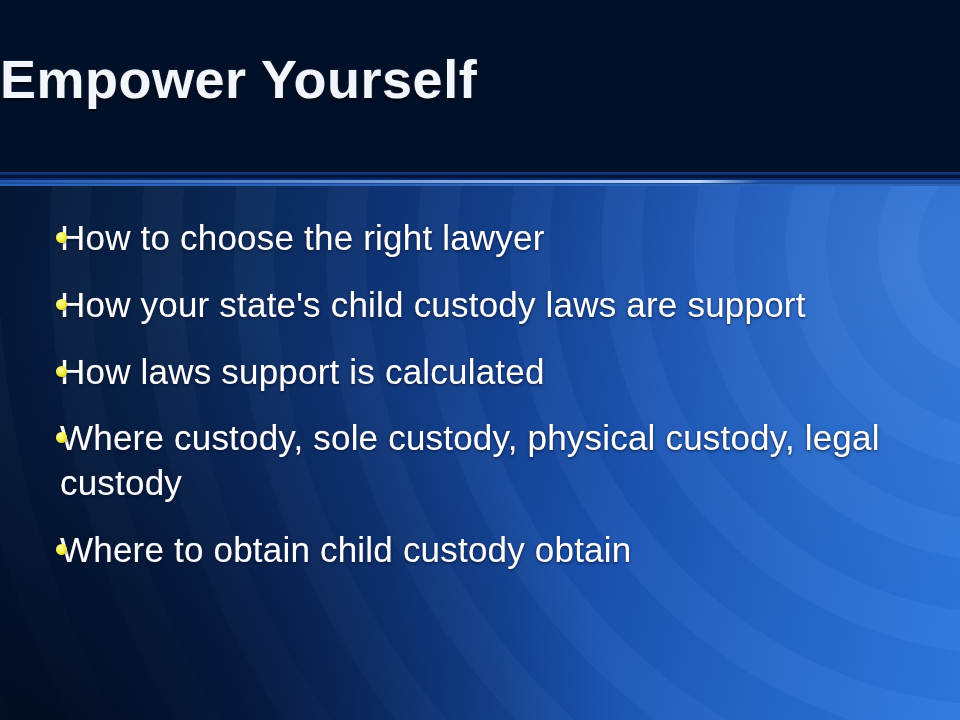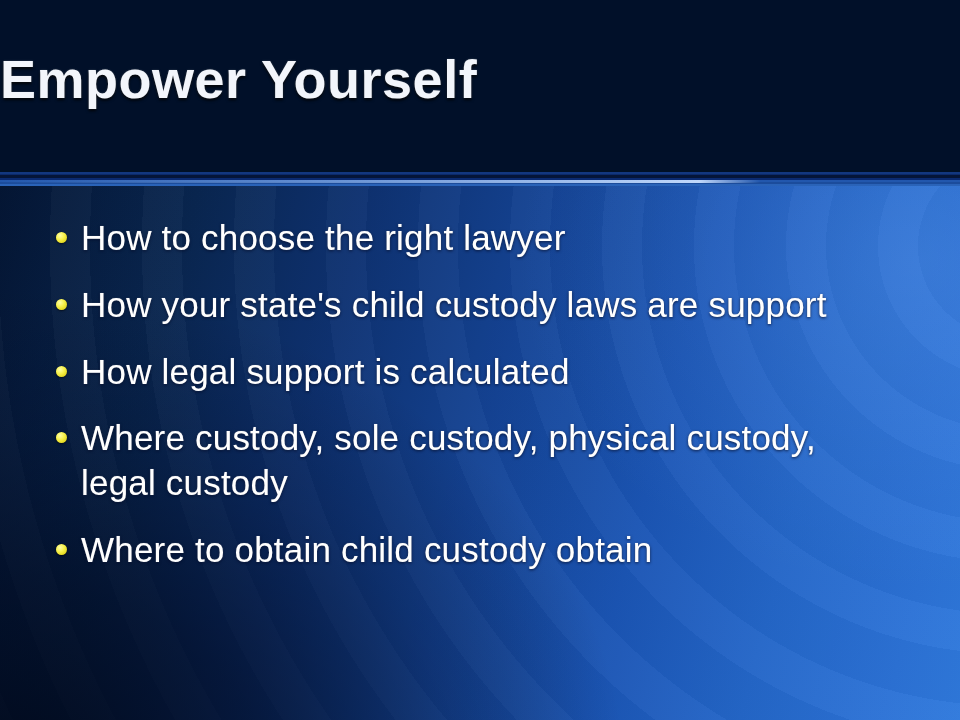--- a/index.html
+++ b/index.html
@@ -137,21 +137,21 @@
     width: 960px;
     height: 534px;
     z-index: 10;
     padding: 30px 0 0 0;
     box-sizing: border-box;
   }
   .bullet-item {
     position: relative;
     display: block;
     margin: 0 0 22px 0;
-    padding: 0 70px 0 81px;
+    padding: 0 70px 0 60px;
   }
   .bullet-dot {
     position: absolute;
     left: 56px;
     top: 16px;
     width: 11px;
     height: 11px;
     border-radius: 50%;
     background: radial-gradient(circle at 36% 32%, #ffffa8 0%, #f7f14a 42%, #d6c400 100%);
     box-shadow: 0 1px 2px rgba(0,0,0,0.55);
@@ -191,21 +191,21 @@
       <span class="bullet-text">How to choose the right lawyer</span>
     </div>
 
     <div class="bullet-item">
       <span class="bullet-dot"></span>
       <span class="bullet-text">How your state's child custody laws are support</span>
     </div>
 
     <div class="bullet-item">
       <span class="bullet-dot"></span>
-      <span class="bullet-text">How legal support is calculated</span>
+      <span class="bullet-text">How laws support is calculated</span>
     </div>
 
     <div class="bullet-item">
       <span class="bullet-dot"></span>
       <span class="bullet-text">Where custody, sole custody, physical custody, legal custody</span>
     </div>
 
     <div class="bullet-item">
       <span class="bullet-dot"></span>
       <span class="bullet-text">Where to obtain child custody obtain</span>

